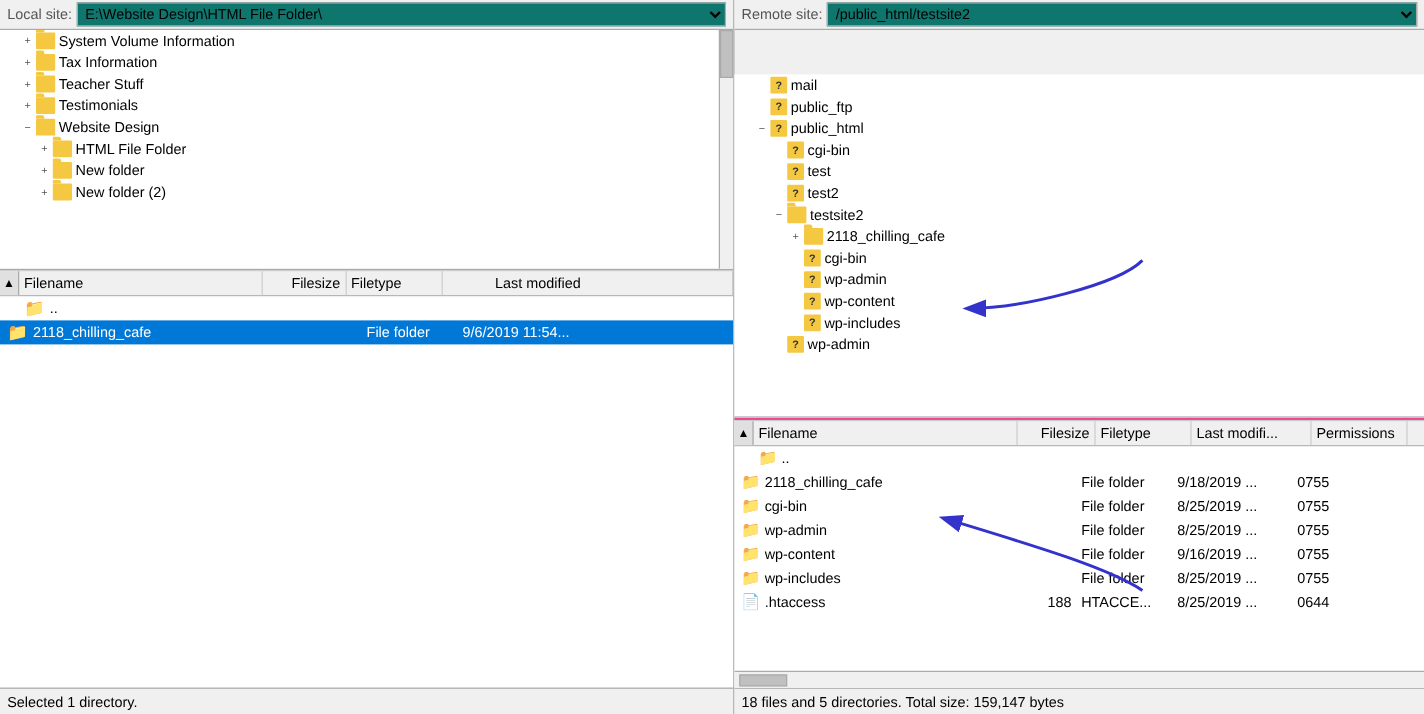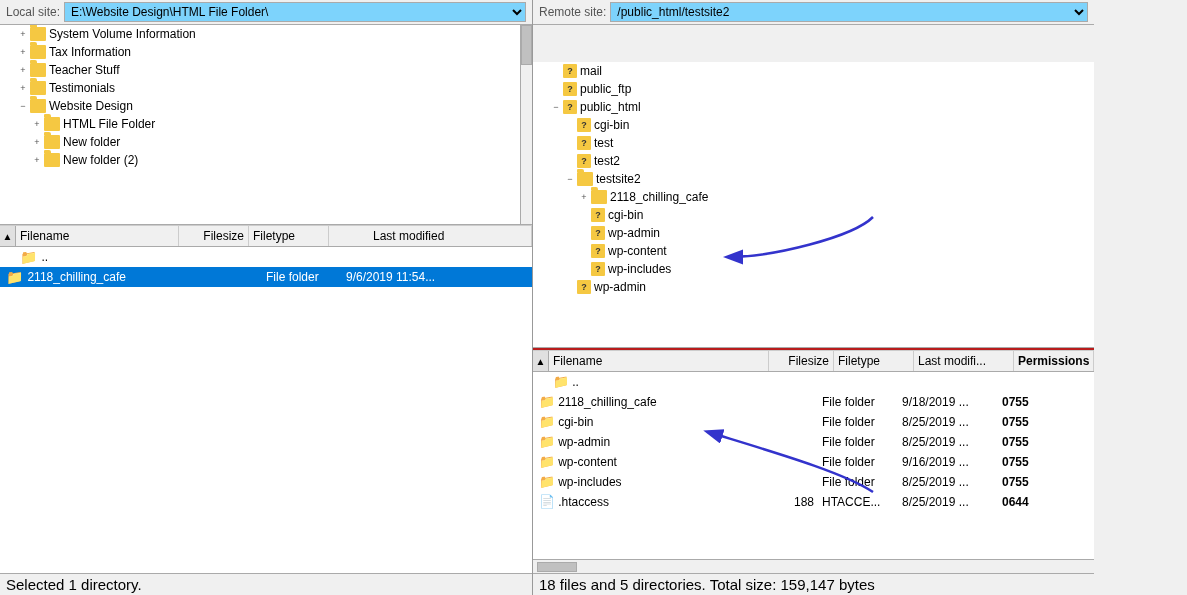--- a/index.html
+++ b/index.html
@@ -6,21 +6,21 @@
     body {
       font-family: 'Segoe UI', Tahoma, Geneva, Verdana, sans-serif;
       font-size: 12px;
       background: #f0f0f0;
       width: 1187px;
       height: 595px;
       overflow: hidden;
     }
     .main-container {
       display: flex;
-      width: 1094px;
+      width: 1187px;
       height: 595px;
     }
     
     .left-panel {
       width: 612px;
       display: flex;
       flex-direction: column;
       border-right: 1px solid #999;
     }
     
@@ -40,21 +40,21 @@
       font-size: 12px;
     }
     .pane-header label {
       color: #555;
       font-weight: normal;
     }
     .pane-header select {
       flex: 1;
       font-size: 12px;
       border: 1px solid #aaa;
-      background: #7dd3fc;
+      background: #0f766e;
       padding: 1px 2px;
       height: 20px;
     }
     
     .tree-area {
       flex: 1;
       background: white;
       border-bottom: 1px solid #aaa;
       overflow-y: auto;
       overflow-x: hidden;
@@ -174,50 +174,50 @@
       text-overflow: ellipsis;
       display: flex;
       align-items: center;
       height: 100%;
     }
     
     .status-bar {
       background: #f0f0f0;
       border-top: 1px solid #aaa;
       padding: 2px 6px;
-      font-size: 15px;
+      font-size: 12px;
       height: 22px;
       display: flex;
       align-items: center;
     }
     
     .right-top {
       height: 350px;
       display: flex;
       flex-direction: column;
-      border-bottom: 2px solid #b91c1c;
+      border-bottom: 2px solid #ec4899;
     }
     .right-bottom {
       flex: 1;
       display: flex;
       flex-direction: column;
     }
     
     .tree-area::-webkit-scrollbar { width: 12px; }
     .tree-area::-webkit-scrollbar-track { background: #f0f0f0; }
     .tree-area::-webkit-scrollbar-thumb { background: #c0c0c0; border: 1px solid #aaa; }
     .indent-1 { padding-left: 16px; }
     .indent-2 { padding-left: 30px; }
     .indent-3 { padding-left: 44px; }
     
     .r-filename { width: 220px; flex-shrink: 0; }
     .r-filesize { width: 65px; flex-shrink: 0; text-align: right; justify-content: flex-end; }
     .r-filetype { width: 80px; flex-shrink: 0; }
     .r-lastmod { width: 100px; flex-shrink: 0; }
-    .r-perms { width: 80px; flex-shrink: 0; font-weight: bold; }
+    .r-perms { width: 80px; flex-shrink: 0; }
     
     .l-filename { flex: 1; }
     .l-filesize { width: 70px; flex-shrink: 0; text-align: right; justify-content: flex-end; }
     .l-filetype { width: 80px; flex-shrink: 0; }
   </style>
 </head>
 <body>
 
 <div class="main-container">
 

